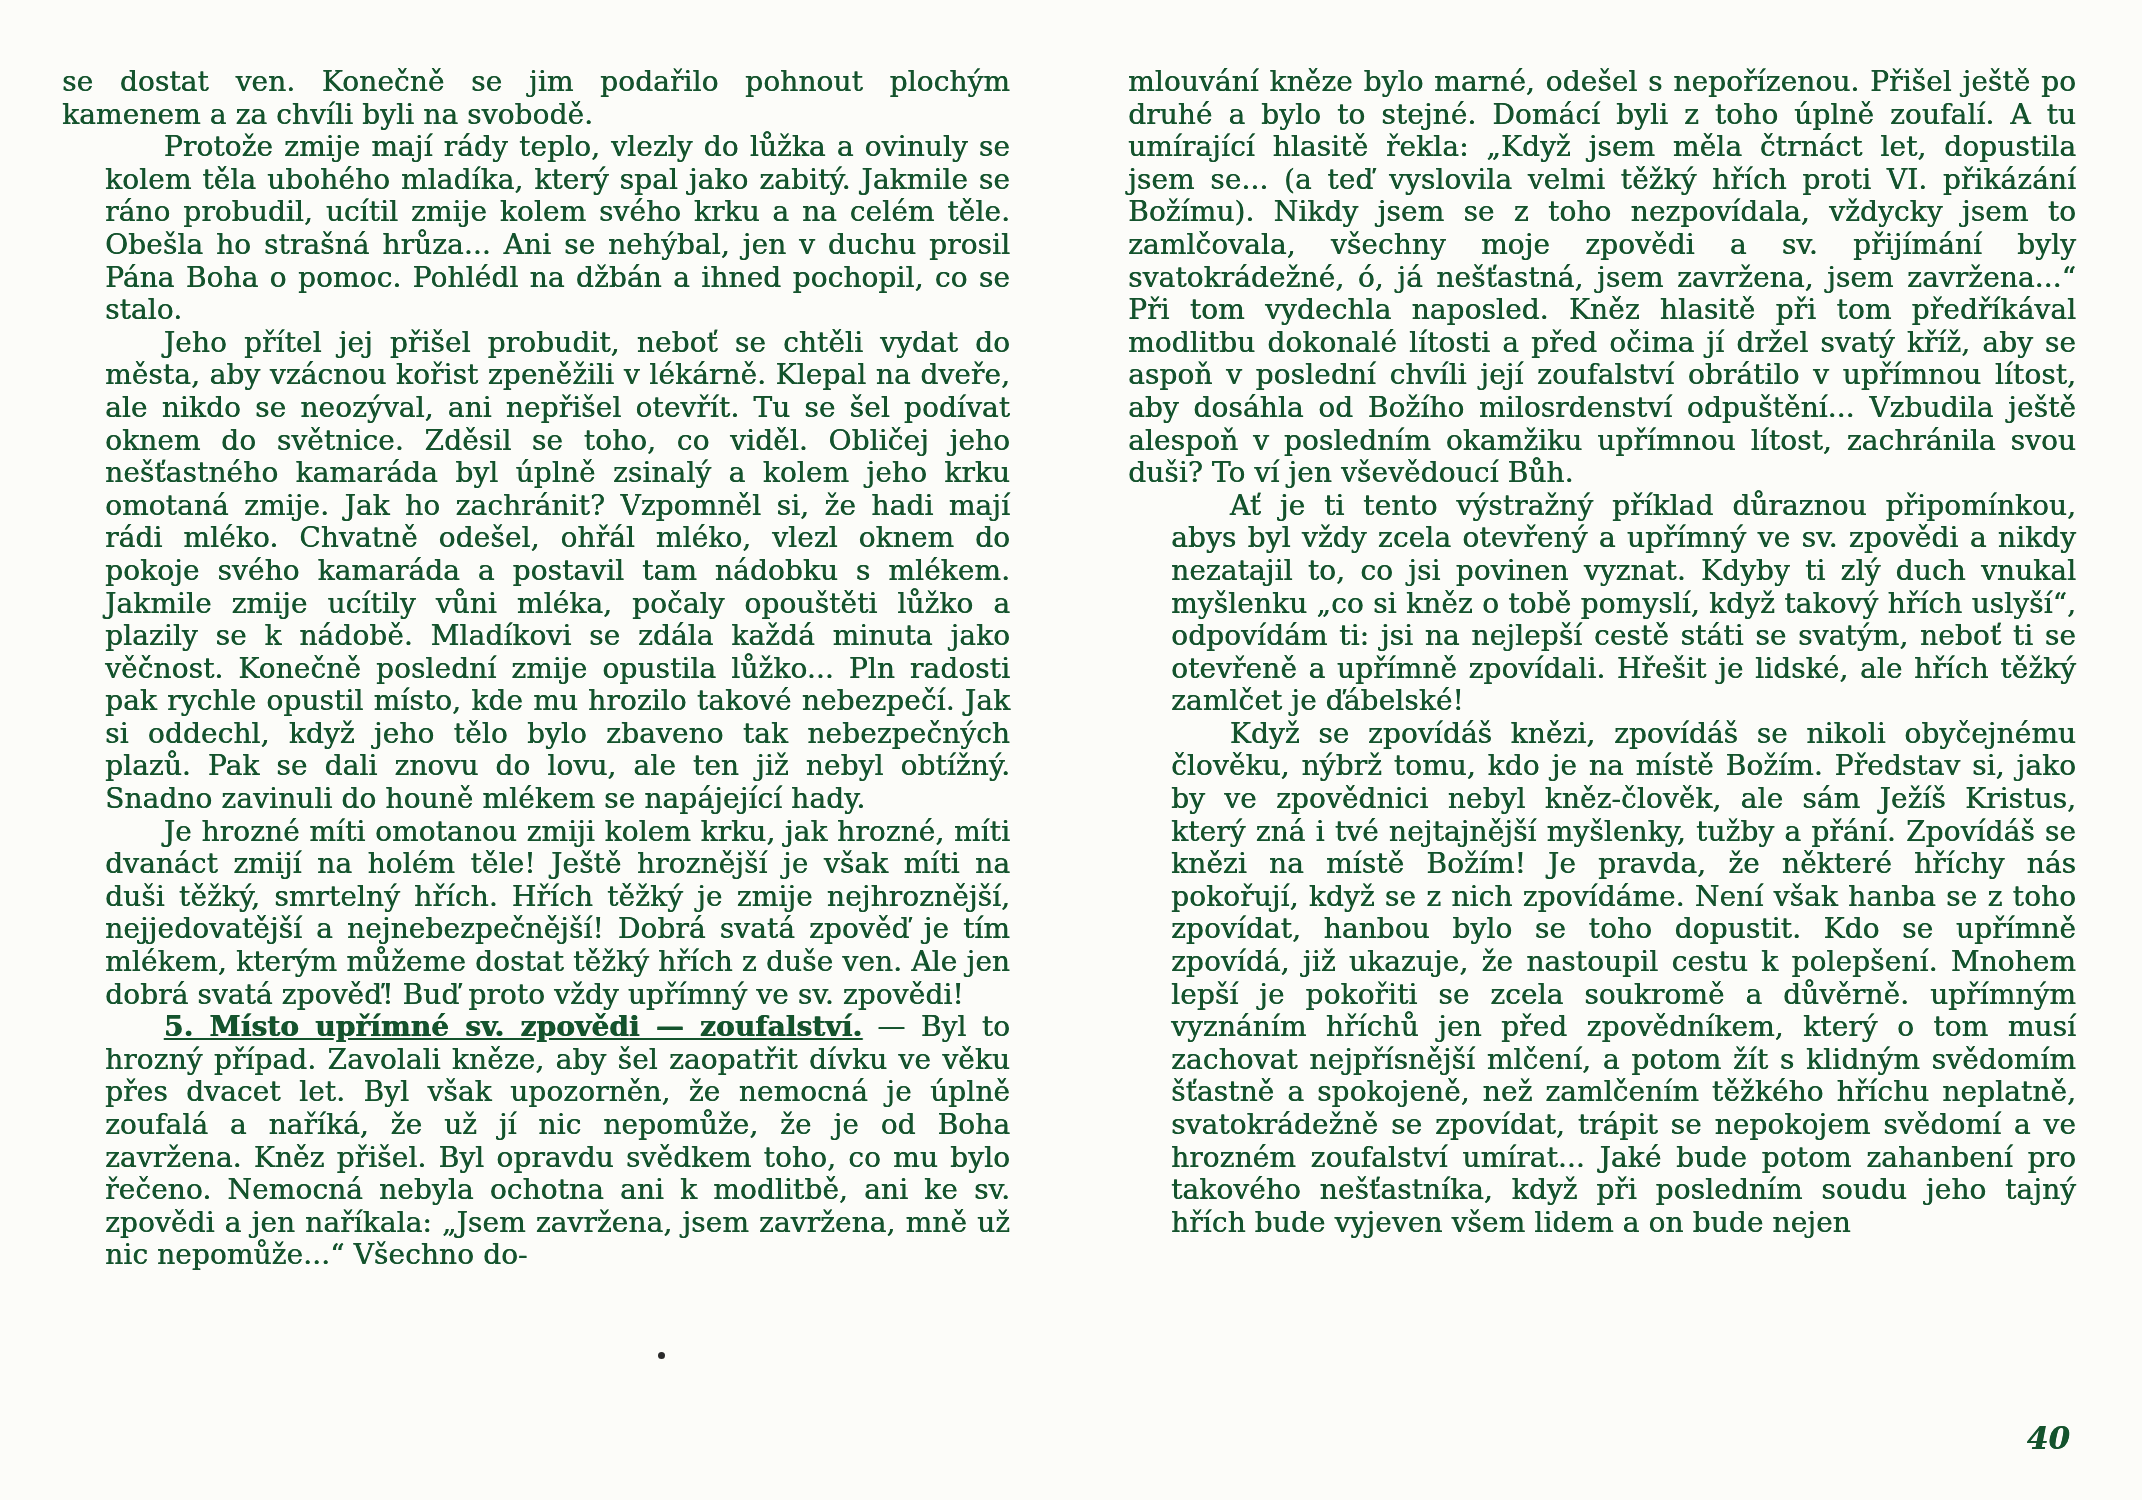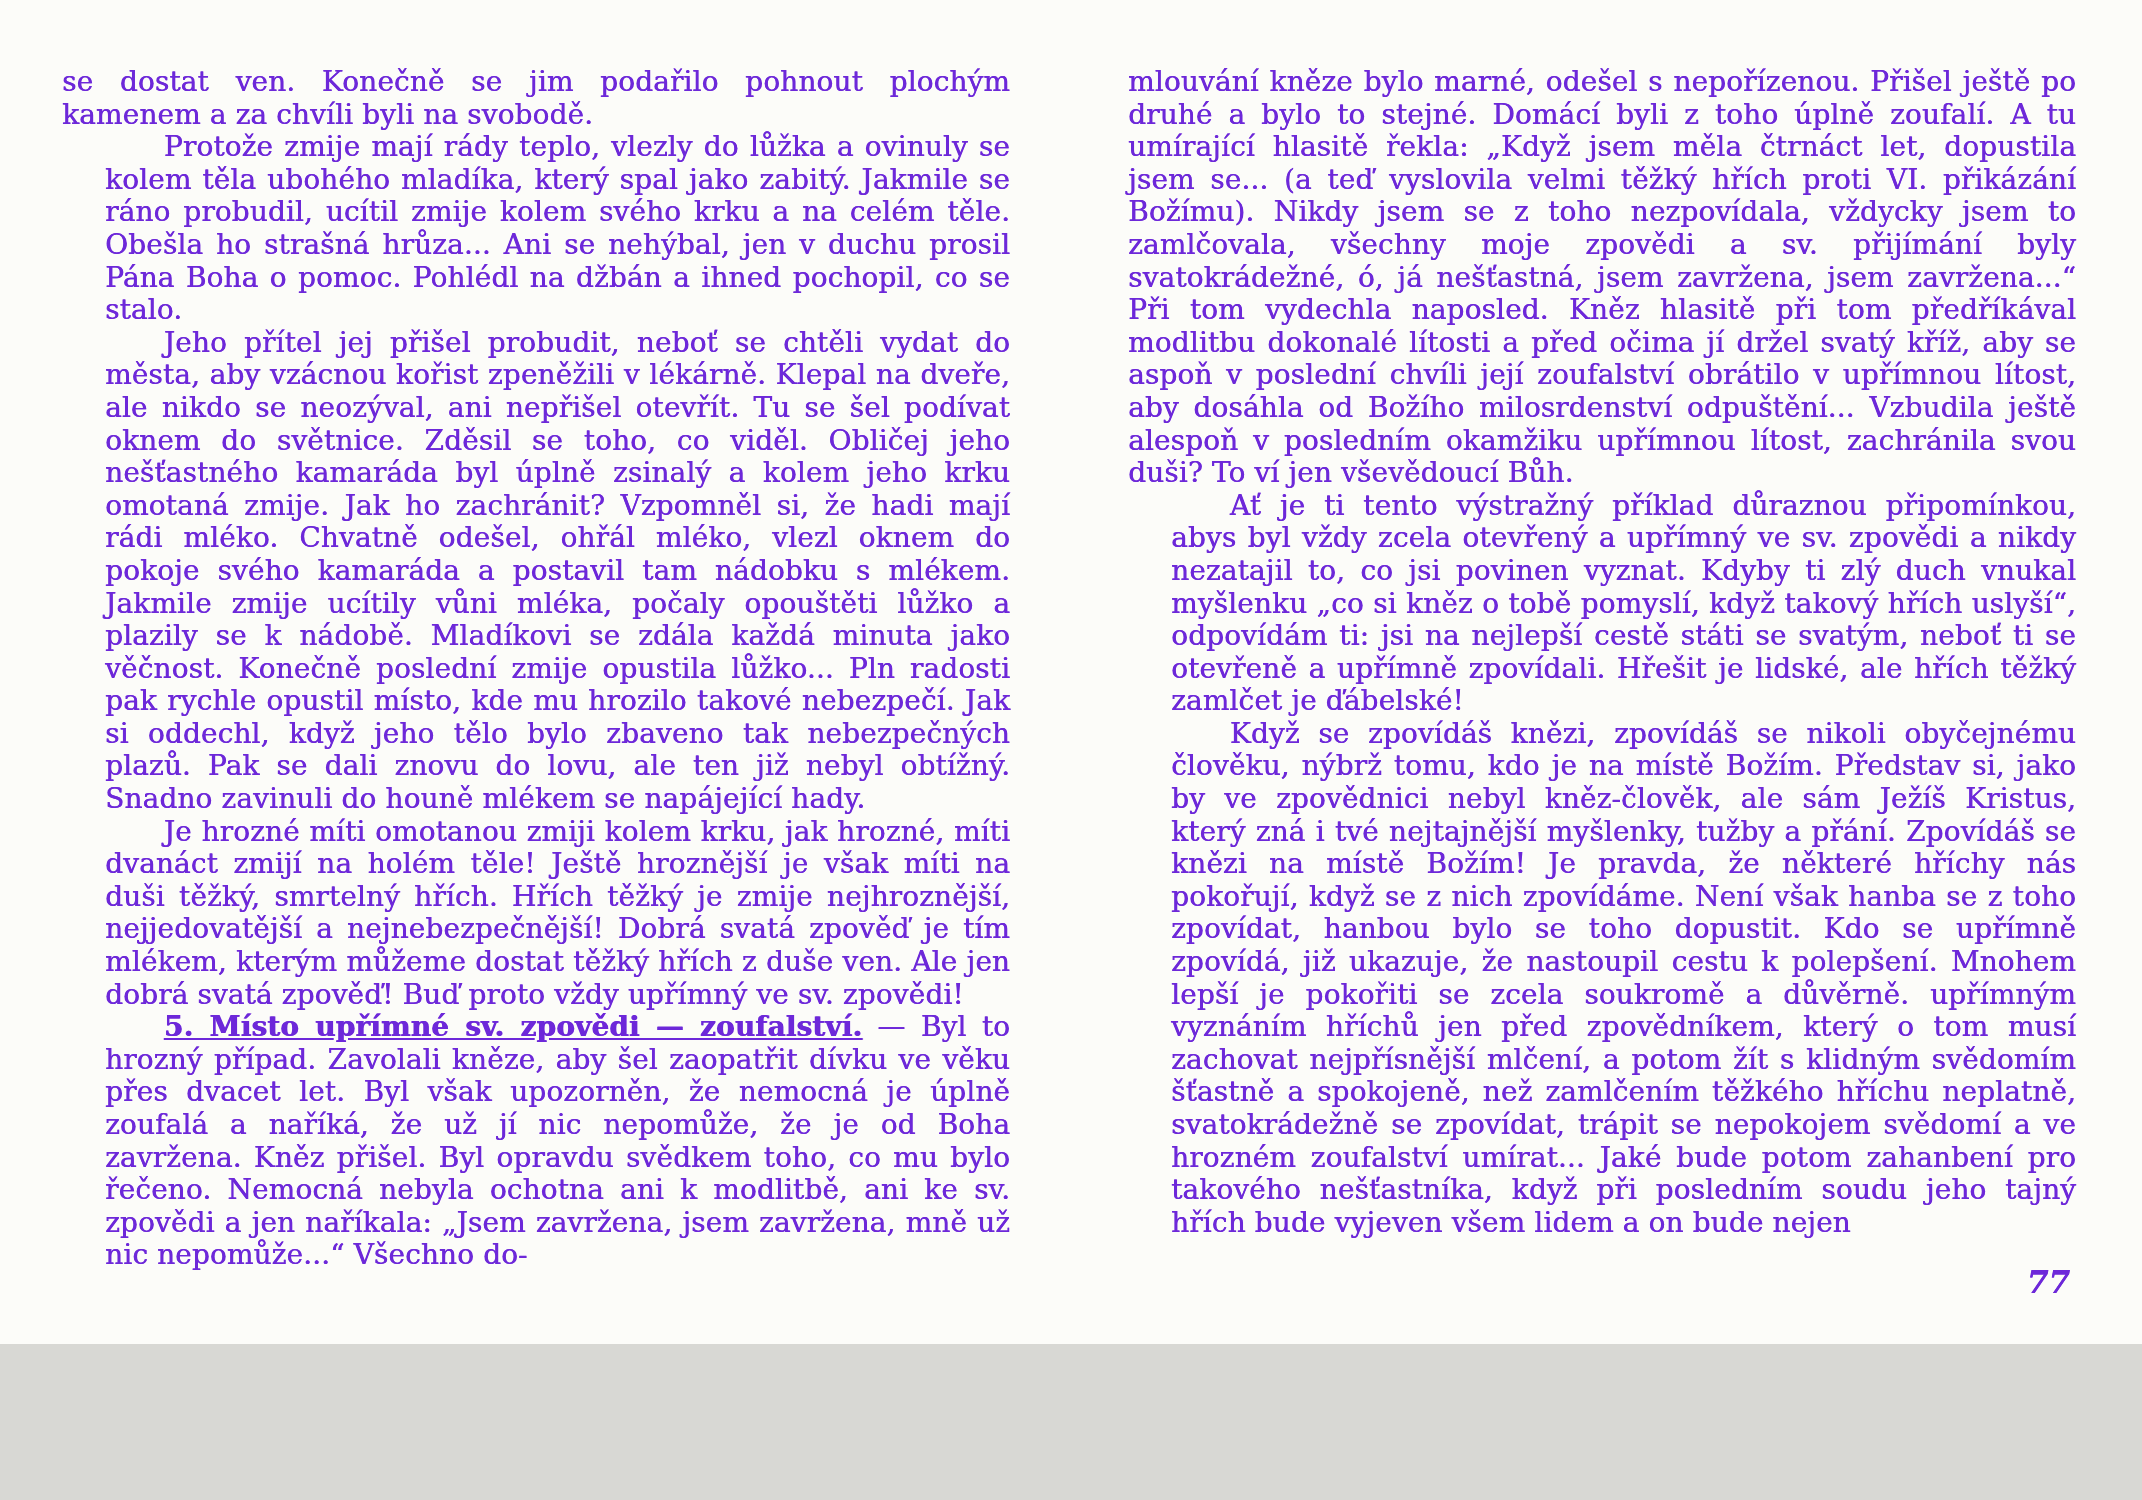--- a/index.html
+++ b/index.html
@@ -3,27 +3,27 @@
 <meta charset="utf-8">
 <style>
   html, body {
     margin: 0;
     padding: 0;
     background: #d8d8d4;
   }
   .page {
     position: relative;
     width: 2142px;
-    height: 1344px;
+    height: 1500px;
     margin: 0 auto;
     background: #fcfcf9;
     overflow: hidden;
     box-sizing: border-box;
     font-family: "DejaVu Serif", "Liberation Serif", serif;
-    color: #6d28d9;
+    color: #14532d;
   }
   .columns {
     position: absolute;
     top: 66px;
     left: 62px;
     right: 64px;
     display: flex;
     gap: 118px;
   }
   .col {
@@ -82,14 +82,14 @@
     <div class="col">
       <p class="noindent">mlouvání kněze bylo marné, odešel s nepořízenou. Přišel ještě po druhé a bylo to stejné. Domácí byli z toho úplně zoufalí. A tu umírající hlasitě řekla: „Když jsem měla čtrnáct let, dopustila jsem se... (a teď vyslovila velmi těžký hřích proti VI. přikázání Božímu). Nikdy jsem se z toho nezpovídala, vždycky jsem to zamlčovala, všechny moje zpovědi a sv. přijímání byly svatokrádežné, ó, já nešťastná, jsem zavržena, jsem zavržena...“ Při tom vydechla naposled. Kněz hlasitě při tom předříkával modlitbu dokonalé lítosti a před očima jí držel svatý kříž, aby se aspoň v poslední chvíli její zoufalství obrátilo v upřímnou lítost, aby dosáhla od Božího milosrdenství odpuštění... Vzbudila ještě alespoň v posledním okamžiku upřímnou lítost, zachránila svou duši? To ví jen vševědoucí Bůh.</p>
       <p class="indent">Ať je ti tento výstražný příklad důraznou připomínkou, abys byl vždy zcela otevřený a upřímný ve sv. zpovědi a nikdy nezatajil to, co jsi povinen vyznat. Kdyby ti zlý duch vnukal myšlenku „co si kněz o tobě pomyslí, když takový hřích uslyší“, odpovídám ti: jsi na nejlepší cestě státi se svatým, neboť ti se otevřeně a upřímně zpovídali. Hřešit je lidské, ale hřích těžký zamlčet je ďábelské!</p>
       <p class="indent">Když se zpovídáš knězi, zpovídáš se nikoli obyčejnému člověku, nýbrž tomu, kdo je na místě Božím. Představ si, jako by ve zpovědnici nebyl kněz-člověk, ale sám Ježíš Kristus, který zná i tvé nejtajnější myšlenky, tužby a přání. Zpovídáš se knězi na místě Božím! Je pravda, že některé hříchy nás pokořují, když se z nich zpovídáme. Není však hanba se z toho zpovídat, hanbou bylo se toho dopustit. Kdo se upřímně zpovídá, již ukazuje, že nastoupil cestu k polepšení. Mnohem lepší je pokořiti se zcela soukromě a důvěrně. upřímným vyznáním hříchů jen před zpovědníkem, který o tom musí zachovat nejpřísnější mlčení, a potom žít s klidným svědomím šťastně a spokojeně, než zamlčením těžkého hříchu neplatně, svatokrádežně se zpovídat, trápit se nepokojem svědomí a ve hrozném zoufalství umírat... Jaké bude potom zahanbení pro takového nešťastníka, když při posledním soudu jeho tajný hřích bude vyjeven všem lidem a on bude nejen</p>
     </div>
 
   </div>
 
   <div class="artifact-dot"></div>
 
-  <div class="page-number">77</div>
+  <div class="page-number">40</div>
 </div>
 
 </body></html>

